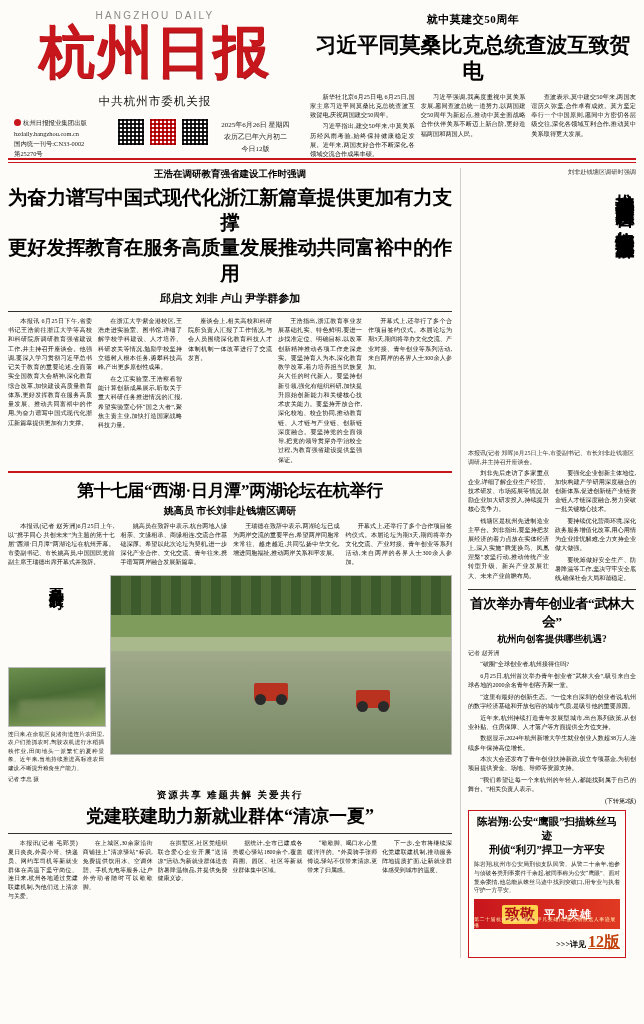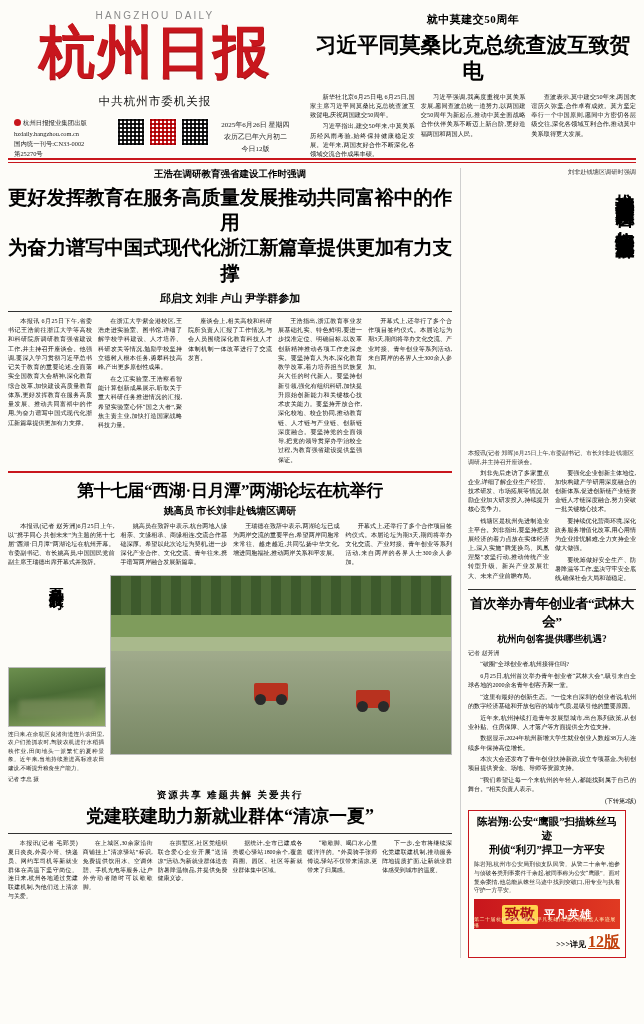--- a/index.html
+++ b/index.html
@@ -503,22 +503,22 @@
     </div>
   </div>
   <div class="masthead-rule"></div>
   <div class="masthead-rule2"></div>
 
   <div class="content">
 
     <div class="left-zone">
 
       <div class="kicker">王浩在调研教育强省建设工作时强调</div>
+      <div class="lead-headline">为奋力谱写中国式现代化浙江新篇章提供更加有力支撑</div>
       <div class="lead-headline">更好发挥教育在服务高质量发展推动共同富裕中的作用</div>
-      <div class="lead-headline">为奋力谱写中国式现代化浙江新篇章提供更加有力支撑</div>
       <div class="lead-sub">邱启文 刘非 卢山 尹学群参加</div>
       <div class="hr-thin"></div>
 
       <div class="cols-5">
         <div class="col">
           <p>本报讯 6月25日下午,省委书记王浩前往浙江大学等高校和科研院所调研教育强省建设工作,并主持召开座谈会。他强调,要深入学习贯彻习近平总书记关于教育的重要论述,全面落实全国教育大会精神,深化教育综合改革,加快建设高质量教育体系,更好发挥教育在服务高质量发展、推动共同富裕中的作用,为奋力谱写中国式现代化浙江新篇章提供更加有力支撑。</p>
         </div>
         <div class="col">
           <p>在浙江大学紫金港校区,王浩走进实验室、图书馆,详细了解学校学科建设、人才培养、科研攻关等情况,勉励学校坚持立德树人根本任务,勇攀科技高峰,产出更多原创性成果。</p>
           <p>在之江实验室,王浩察看智能计算创新成果展示,听取关于重大科研任务推进情况的汇报,希望实验室心怀“国之大者”,聚焦主责主业,加快打造国家战略科技力量。</p>

